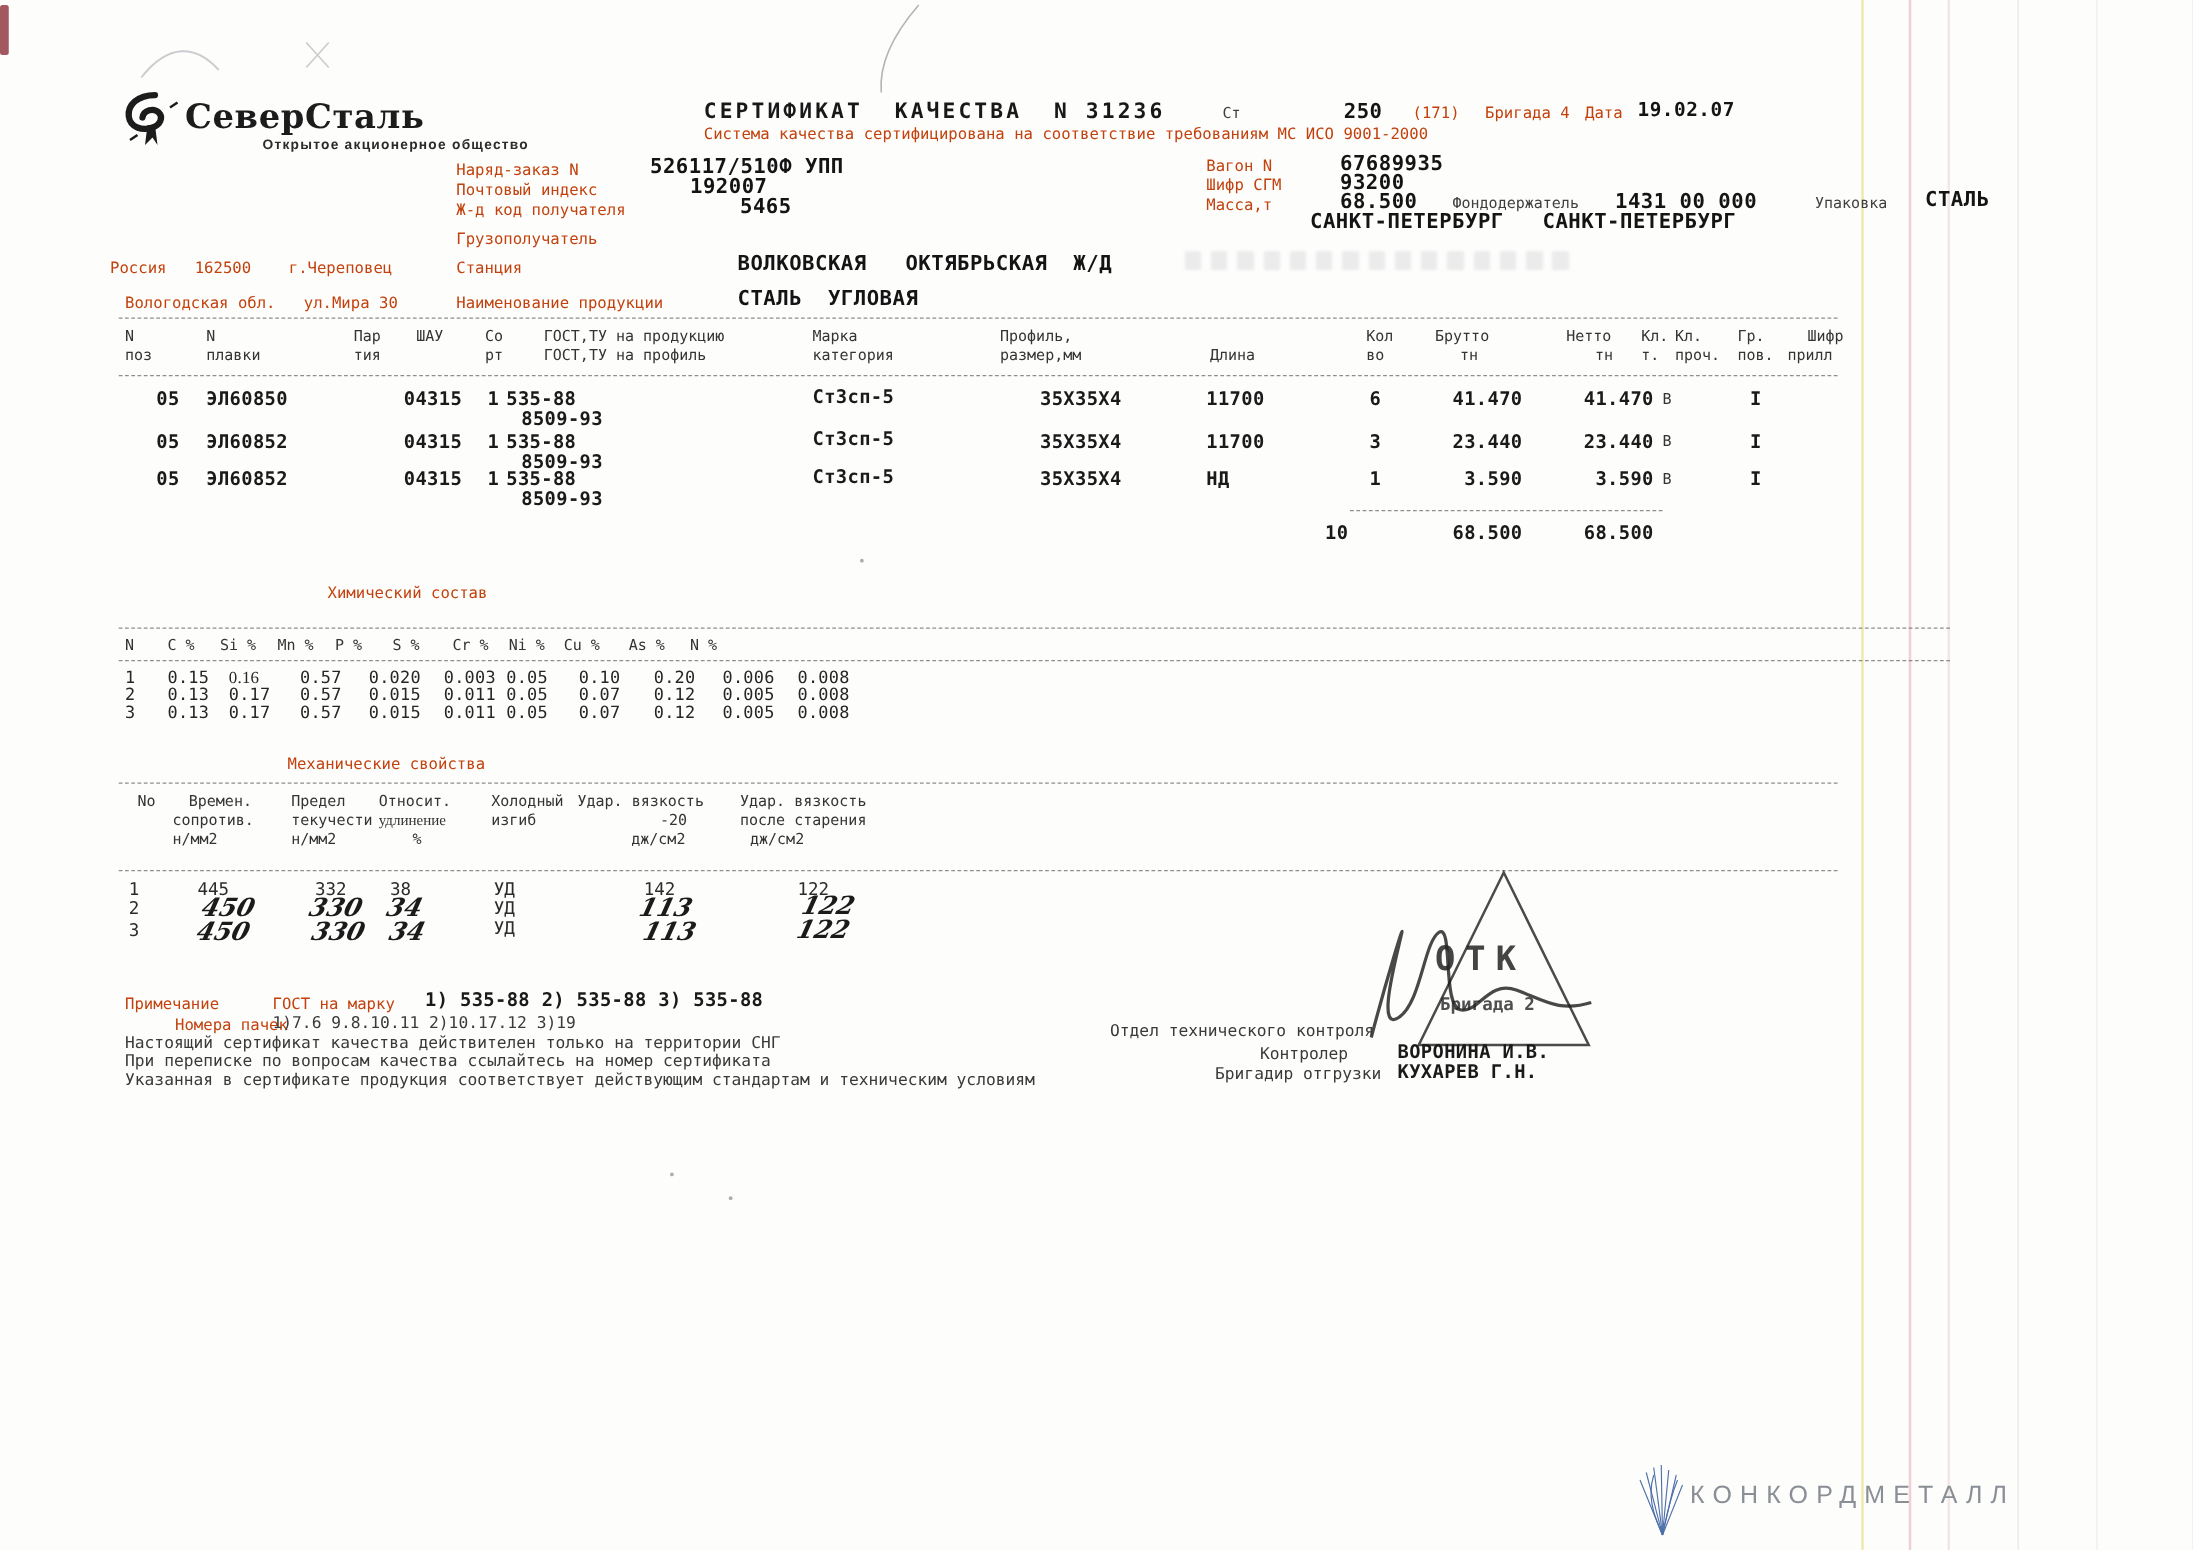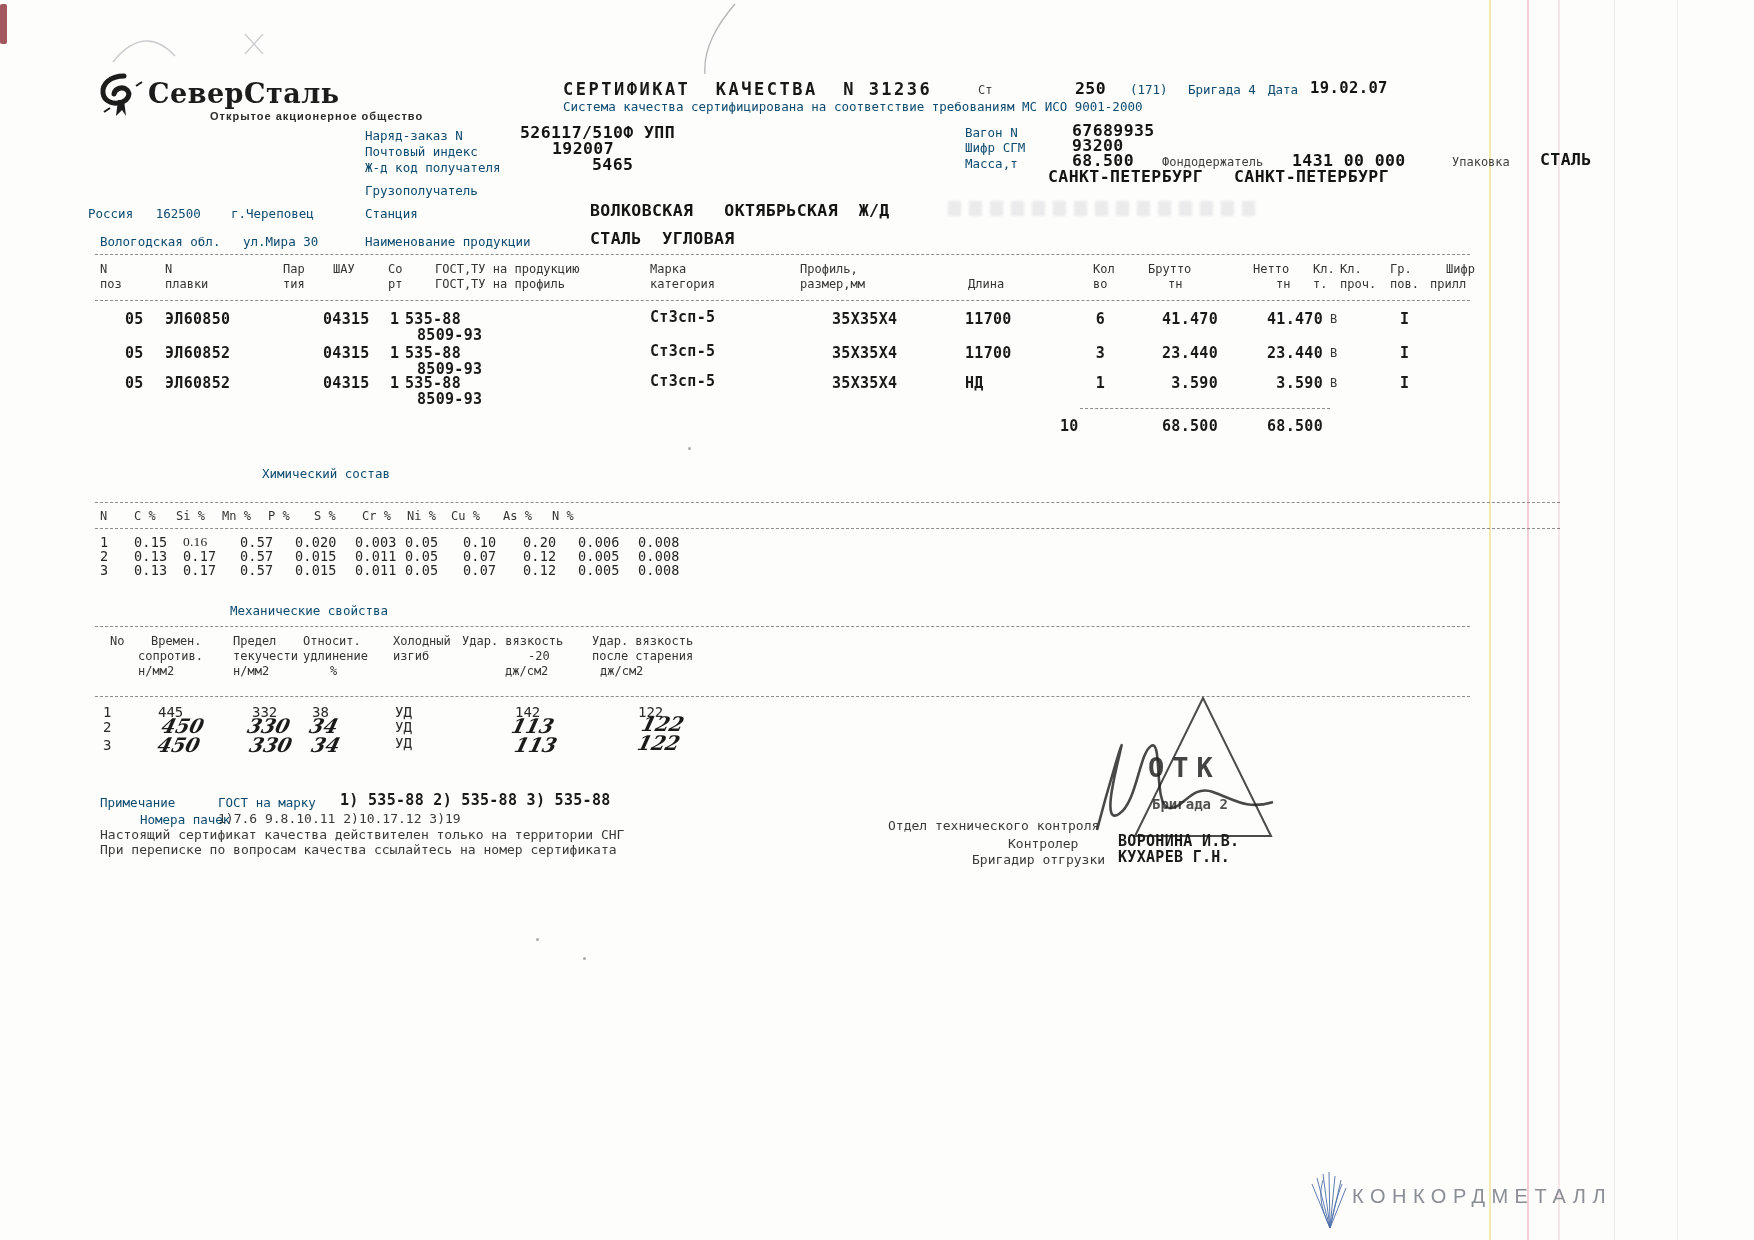--- a/index.html
+++ b/index.html
@@ -1,19 +1,19 @@
 <!DOCTYPE html>
 <html><head>
 <meta charset="utf-8">
 <style>
   html,body{margin:0;padding:0;background:#e8e8e8;}
   .page{position:relative;width:1754px;height:1240px;background:#fdfdfc;overflow:hidden;
         font-family:"DejaVu Sans Mono",monospace;}
   .t{position:absolute;white-space:pre;}
-  .lbl{font-size:12.5px;color:#0c4a6e;}
+  .lbl{font-size:12.5px;color:#c2410c;}
   .sm{font-size:12px;color:#3f3f3f;}
   .val{font-weight:bold;font-size:15.5px;color:#141414;letter-spacing:.4px;}
   .big{font-size:16.5px;}
   .hdr{font-size:12px;color:#343434;}
   .cell{font-weight:bold;font-size:15px;color:#1a1a1a;letter-spacing:.3px;}
   .chemv{font-size:13.5px;color:#262626;letter-spacing:.2px;}
   .mechv{font-size:14px;color:#2b2b2b;}
   .hand{font-family:"DejaVu Serif",serif;font-style:italic;font-weight:bold;
         font-size:20px;color:#1b1b1b;transform:skewX(-14deg);}
   .note{font-size:13px;color:#3a3a3a;}
@@ -237,21 +237,21 @@
   <div class="dash" style="left:95px;top:626px;width:1375px;"></div>
 
   <div class="t hdr" style="left:110px;top:634px;">No</div>
   <div class="t hdr" style="left:138px;top:634px;margin-left:13px;">Времен.</div>
   <div class="t hdr" style="left:138px;top:649px;">сопротив.</div>
   <div class="t hdr" style="left:138px;top:664px;">н/мм2</div>
   <div class="t hdr" style="left:233px;top:634px;">Предел</div>
   <div class="t hdr" style="left:233px;top:649px;">текучести</div>
   <div class="t hdr" style="left:233px;top:664px;">н/мм2</div>
   <div class="t hdr" style="left:303px;top:634px;">Относит.</div>
-  <div class="t hdr" style="left:303px;top:649px;">удлинение</div>
+  <div class="t hdr" style="left:303px;top:649px;font-family:Liberation Serif, serif;">удлинение</div>
   <div class="t hdr" style="left:330px;top:664px;">%</div>
   <div class="t hdr" style="left:393px;top:634px;">Холодный</div>
   <div class="t hdr" style="left:393px;top:649px;">изгиб</div>
   <div class="t hdr" style="left:462px;top:634px;">Удар. вязкость</div>
   <div class="t hdr" style="left:528px;top:649px;">-20</div>
   <div class="t hdr" style="left:505px;top:664px;">дж/см2</div>
   <div class="t hdr" style="left:592px;top:634px;">Удар. вязкость</div>
   <div class="t hdr" style="left:592px;top:649px;">после старения</div>
   <div class="t hdr" style="left:600px;top:664px;">дж/см2</div>
 
@@ -281,20 +281,21 @@
   <div class="t hand" style="left:515px;top:733px;">113</div>
   <div class="t hand" style="left:638px;top:731px;">122</div>
 
   <div class="t lbl" style="left:100px;top:795px;">Примечание</div>
   <div class="t lbl" style="left:218px;top:795px;">ГОСТ на марку</div>
   <div class="t cell" style="left:340px;top:791px;">1) 535-88 2) 535-88 3) 535-88</div>
   <div class="t lbl" style="left:100px;top:812px;padding-left:40px;">Номера пачек</div>
   <div class="t note" style="left:218px;top:811px;">1)7.6 9.8.10.11 2)10.17.12 3)19</div>
   <div class="t note" style="left:100px;top:827px;">Настоящий сертификат качества действителен только на территории СНГ</div>
   <div class="t note" style="left:100px;top:842px;">При переписке по вопросам качества ссылайтесь на номер сертификата</div>
+  <div class="t note" style="left:100px;top:857px;">Указанная в сертификате продукция соответствует действующим стандартам и техническим условиям</div>
 
   <svg style="position:absolute;left:1075px;top:688px;" width="230" height="165" viewBox="0 0 230 165">
     <polygon points="128,10 60,148 196,148" fill="none" stroke="#2b2b2b" stroke-width="2" opacity="0.85"></polygon>
     <path d="M22,142 C34,96 50,44 46,60 C41,82 26,138 44,126 C62,114 64,66 76,58 C88,50 78,118 94,120 C108,122 116,96 138,104 C160,112 172,122 198,114" fill="none" stroke="#1a1a1a" stroke-width="2.6" opacity="0.8"></path>
   </svg>
   <div class="t stamp-otk" style="left:1148px;top:752px;">ОТК</div>
   <div class="t stamp-brig" style="left:1152px;top:796px;">Бригада 2</div>
 
   <div class="t note" style="left:888px;top:818px;">Отдел технического контроля</div>
   <div class="t note" style="left:1008px;top:836px;">Контролер</div>

